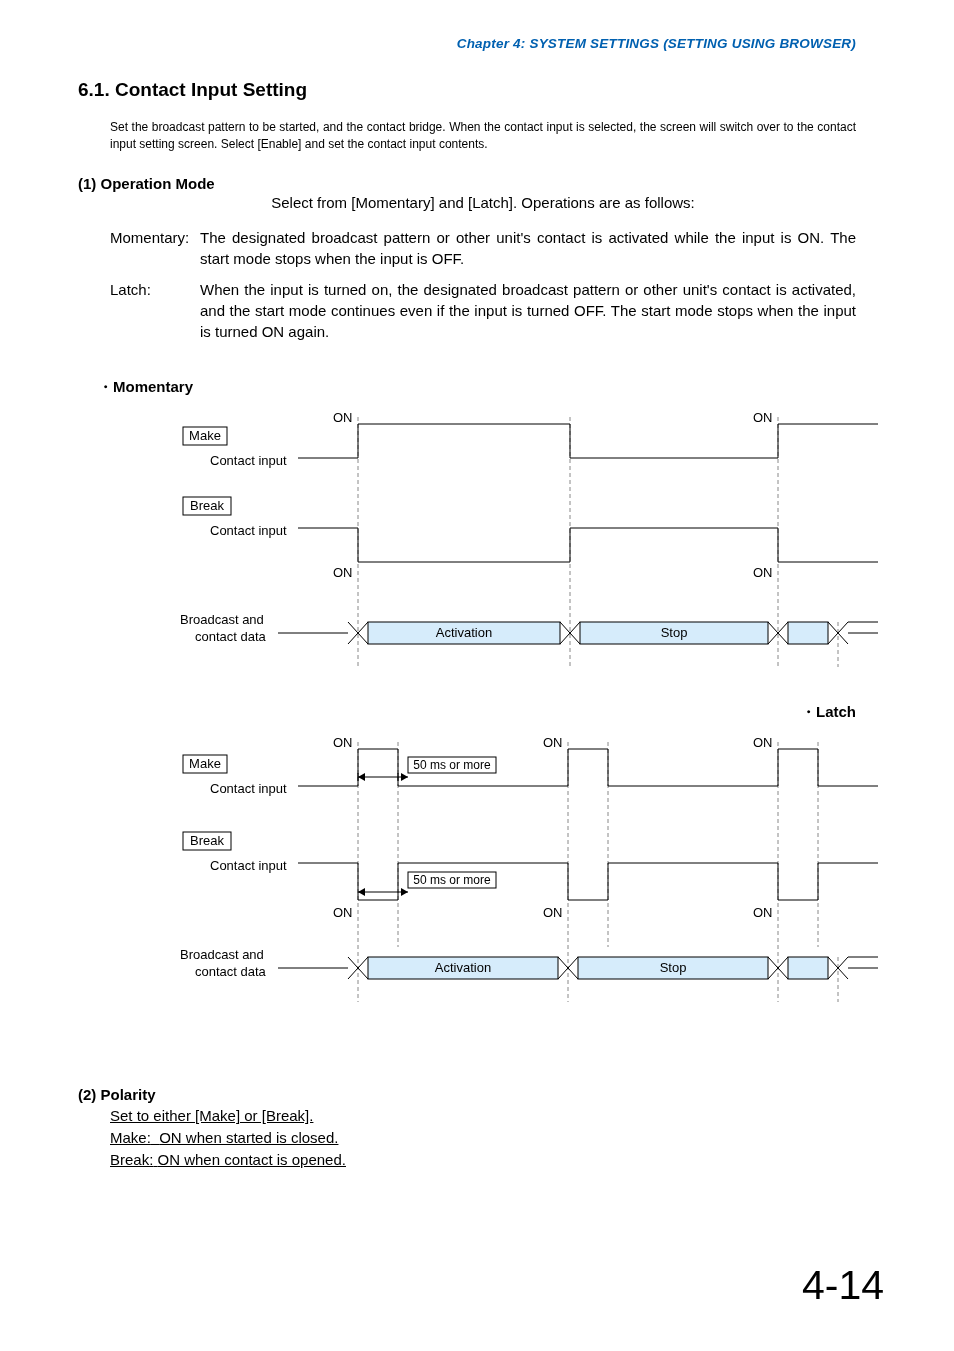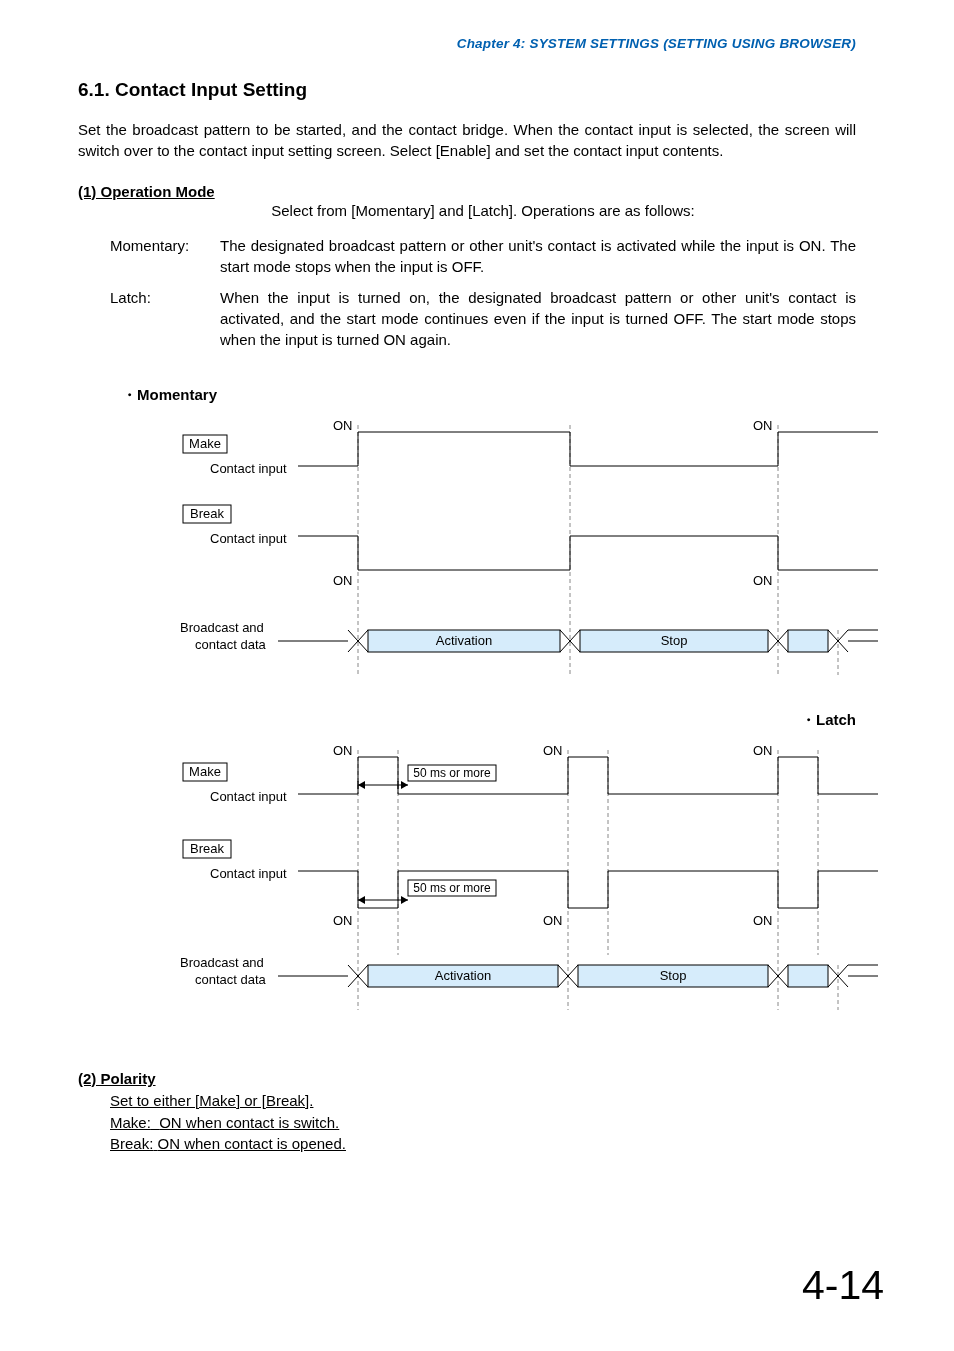--- a/index.html
+++ b/index.html
@@ -25,29 +25,29 @@
     font-size: 13.5px;
     margin-bottom: 28px;
     letter-spacing: 0.2px;
   }
   .section-title {
     font-weight: bold;
     font-size: 19px;
     margin-bottom: 18px;
   }
   .intro {
-    font-size: 15px;
+    font-size: 12px;
     line-height: 1.4;
     margin-bottom: 22px;
     text-align: justify;
+    margin-left: 32px;
   }
   .item-heading {
     font-weight: bold;
     font-size: 15px;
-    text-decoration: underline;
   }
   .sub-text {
     margin-left: 32px;
     font-size: 15px;
     line-height: 1.4;
     margin-bottom: 14px;
     text-align: center;
   }
   .mode-row {
     display: flex;
@@ -56,30 +56,29 @@
     line-height: 1.4;
     margin-bottom: 10px;
   }
   .mode-label {
     width: 90px;
     flex: 0 0 90px;
   }
   .mode-desc {
     flex: 1;
     text-align: justify;
+  }
+  .diagram-title {
+    font-weight: bold;
+    font-size: 15px;
     margin-left: 20px;
-  }
-  .diagram-title {
-    font-weight: bold;
-    font-size: 15px;
-    margin-left: 44px;
     margin-top: 36px;
   }
   .polarity-block {
-    margin-top: 48px;
+    margin-top: 72px;
     font-size: 15px;
     line-height: 1.45;
   }
   .polarity-sub {
     margin-left: 32px;
     text-decoration: underline;
   }
   .page-number {
     position: absolute;
     right: 50px;
@@ -235,21 +234,21 @@
     <line x1="740" y1="246" x2="770" y2="246" stroke="#000"></line>
     <line x1="740" y1="235" x2="770" y2="235" stroke="#000"></line>
   </svg>
 
   <div class="polarity-block">
     <div class="item-heading">(2)  Polarity</div>
     <div class="polarity-sub">
       <div>Set to either [Make] or [Break].</div>
       <div>
         <span>Make:</span>&nbsp;
-        <span>ON when contact is switch.</span>
+        <span>ON when started is closed.</span>
       </div>
       <div>
         <span>Break:</span>&nbsp;<span>ON when contact is opened.</span>
       </div>
     </div>
   </div>
 
   <div class="page-number">4-14</div>
 
 </div>

